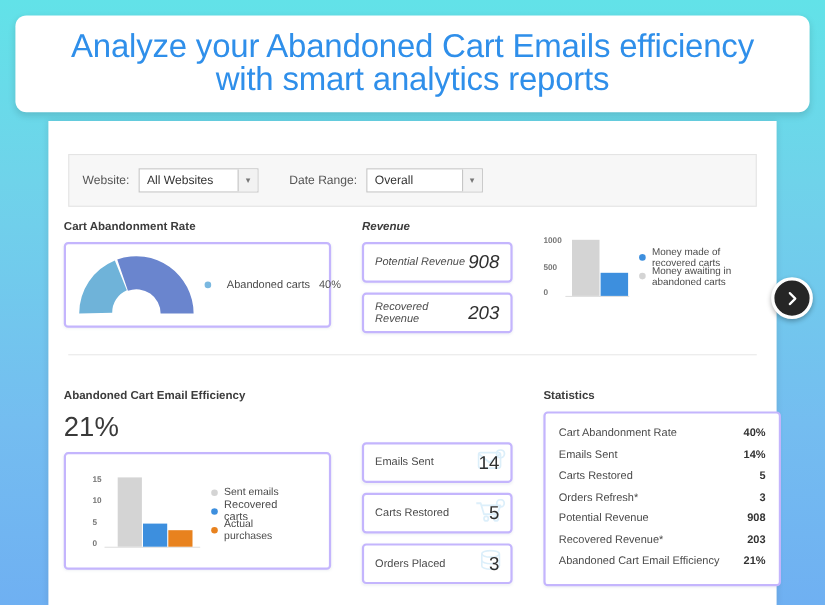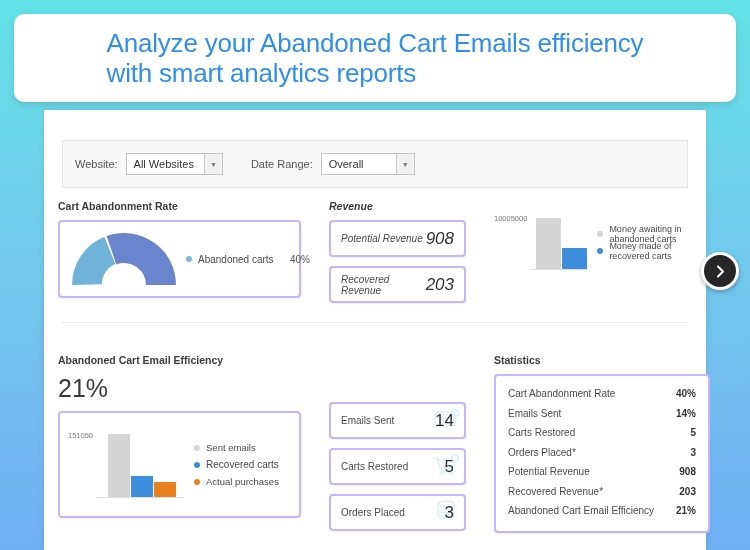--- a/index.html
+++ b/index.html
@@ -17,22 +17,23 @@
   #banner {
     position: absolute; left: 14px; top: 14px;
     width: 722px; height: 88px;
     background: #ffffff;
     border-radius: 10px;
     box-shadow: 0 3px 7px rgba(0,0,0,0.13);
     display: flex; align-items: center; justify-content: center;
   }
   #banner-text {
     color: #2f8fea;
-    font-size: 26px;
+    font-size: 30px;
     line-height: 30px;
+    text-align: center;
     font-weight: 400;
     letter-spacing: -0.2px;
   }
 
   
   #panel {
     position: absolute; left: 44px; top: 110px;
     width: 662px; height: 440px;
     background: #ffffff;
     box-shadow: 0 0 6px rgba(0,0,0,0.10);
@@ -49,20 +50,21 @@
   }
   .filter-label {
     font-size: 11px; color: #555; margin-right: 8px;
   }
   .select-box {
     display: flex; align-items: stretch;
     height: 22px;
     border: 1px solid #c6c6c6;
     background: #fff;
     margin-right: 28px;
+    gap: 12px;
   }
   .select-value {
     font-size: 11px; color: #333;
     padding: 0 10px 0 7px;
     display: flex; align-items: center;
     min-width: 74px;
   }
   .select-arrow {
     width: 18px;
     background: #f2f2f2;
@@ -112,21 +114,21 @@
   .gauge-legend { margin-left: 6px; }
   .leg-row {
     display: flex; align-items: center;
     font-size: 10px; color: #4a4a4a;
     height: 17px;
   }
   .leg-dot {
     width: 6px; height: 6px; border-radius: 50%;
     margin-right: 6px; flex: none;
   }
-  .leg-name { width: 92px; }
+  .leg-name { width: 92px; text-align: center; }
   .leg-val { color: #555; }
 
   
   .metric {
     width: 137px; height: 37px;
     display: flex; align-items: center;
     padding: 0 10px;
     margin-bottom: 9px;
     position: relative; overflow: hidden;
   }
@@ -137,23 +139,24 @@
   }
   .metric-icon {
     position: absolute; right: 4px; top: 50%;
     transform: translateY(-50%);
     opacity: 0.30; z-index: 1;
   }
 
   
   .barchart { display: flex; align-items: center; }
   .axis {
-    display: flex; flex-direction: row; justify-content: space-between;
+    display: flex; flex-direction: column; justify-content: space-between;
     font-size: 7.5px; color: #777; 
     padding-right: 3px;
+    font-weight: bold;
   }
   .plot {
     display: flex; align-items: flex-end;
     border-bottom: 1px solid #e0e0e0;
     position: relative;
   }
   .bar { margin-right: 1px; }
 
   
   #stats-card { width: 216px; padding: 8px 12px 10px; }
@@ -252,38 +255,38 @@
             <span>1000</span>
             <span>500</span>
             <span>0</span>
           </div>
           <div class="plot" style="height:56px;width:75px;">
             <div class="bar" style="width:25px;height:51px;background:#d4d4d4;margin-left:6px;"></div>
             <div class="bar" style="width:25px;height:21px;background:#3d8fde;"></div>
           </div>
           <div style="margin-left:9px;">
             <div class="leg-row">
+              <span class="leg-dot" style="background:#3d8fde"></span>
+              <span style="font-size:9px;color:#4a4a4a;">Money made of recovered carts</span>
+            </div>
+            <div class="leg-row">
               <span class="leg-dot" style="background:#d4d4d4"></span>
               <span style="font-size:9px;color:#4a4a4a;">Money awaiting in abandoned carts</span>
-            </div>
-            <div class="leg-row">
-              <span class="leg-dot" style="background:#3d8fde"></span>
-              <span style="font-size:9px;color:#4a4a4a;">Money made of recovered carts</span>
             </div>
           </div>
         </div>
       </div>
     </div>
 
     <div class="row" style="margin-top:42px;">
 
       <div class="col" style="width:271px;">
         <div class="sect-title">Abandoned Cart Email Efficiency</div>
         <div id="big-pct">21%</div>
-        <div class="card" style="width:243px;height:107px;display:flex;align-items:center;padding:8px;">
+        <div class="card" style="width:243px;height:107px;display:flex;align-items:center;padding:24px;">
           <div class="barchart">
             <div class="axis" style="height:67px;">
               <span>15</span>
               <span>10</span>
               <span>5</span>
               <span>0</span>
             </div>
             <div class="plot" style="height:67px;width:88px;">
               <div class="bar" style="width:22px;height:63px;background:#d4d4d4;margin-left:12px;"></div>
               <div class="bar" style="width:22px;height:21px;background:#3d8fde;"></div>
@@ -353,21 +356,21 @@
           </div>
           <div class="stat-row">
             <span>Emails Sent</span>
             <span class="stat-val">14%</span>
           </div>
           <div class="stat-row">
             <span>Carts Restored</span>
             <span class="stat-val">5</span>
           </div>
           <div class="stat-row">
-            <span>Orders Placed*</span>
+            <span>Orders Refresh*</span>
             <span class="stat-val">3</span>
           </div>
           <div class="stat-row">
             <span>Potential Revenue</span>
             <span class="stat-val">908</span>
           </div>
           <div class="stat-row">
             <span>Recovered Revenue*</span>
             <span class="stat-val">203</span>
           </div>

